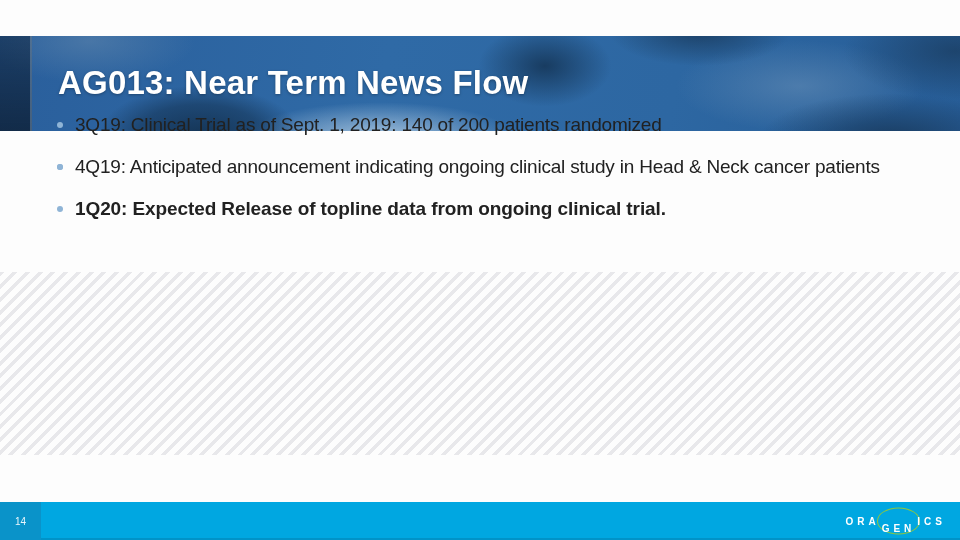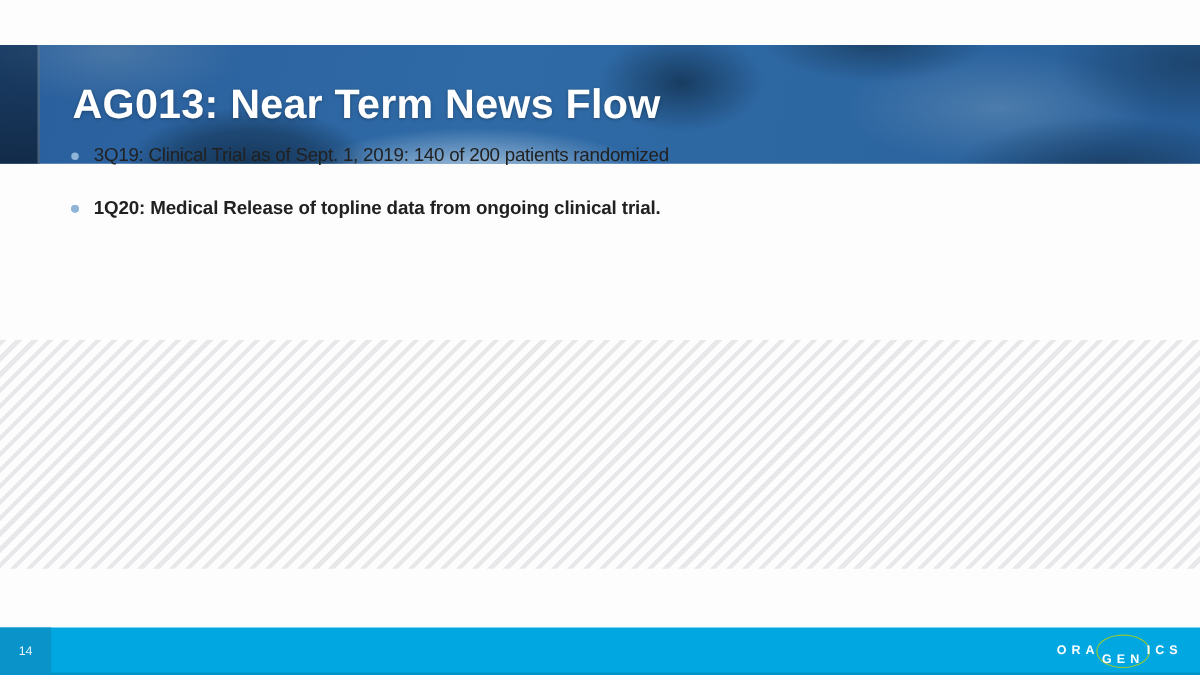--- a/index.html
+++ b/index.html
@@ -48,21 +48,21 @@
       rgba(255,255,255,0) 9px);
   }
 
   
   .content {
     position:absolute; left:0; top:113px; width:960px; z-index:2;
   }
   .bullet-list { list-style:none; margin:0; padding:0 30px 0 57px; }
   .bullet-item {
     position:relative; padding-left:18px; margin-bottom:18px;
-    font-size:15px; line-height:24px; letter-spacing:-0.2px;
+    font-size:19px; line-height:24px; letter-spacing:-0.2px;
     color:var(--body-text, #212121);
   }
   .bullet-marker {
     position:absolute; left:0; top:9px; width:6px; height:6px; border-radius:50%;
     background:var(--bullet-dot, #8fb4d6);
   }
   .bullet-line { display:block; white-space:nowrap; }
   .bullet-item.bold { font-weight:bold; letter-spacing:-0.1px; }
 
   
@@ -107,24 +107,25 @@
     <ul class="bullet-list">
       <li class="bullet-item">
         <span class="bullet-marker"></span>
         <span class="bullet-line">3Q19: Clinical Trial as of Sept. 1, 2019: 140 of 200 patients randomized</span>
       </li>
       <li class="bullet-item">
         <span class="bullet-marker"></span>
       </li>
       <li class="bullet-item">
         <span class="bullet-marker"></span>
+        <span class="bullet-line">4Q19: Anticipated announcement indicating ongoing clinical study in Head &amp; Neck cancer patients</span>
       </li>
       <li class="bullet-item bold">
         <span class="bullet-marker"></span>
-        <span class="bullet-line">1Q20: Medical Release of topline data from ongoing clinical trial.</span>
+        <span class="bullet-line">1Q20: Expected Release of topline data from ongoing clinical trial.</span>
       </li>
     </ul>
   </div>
 
   <div class="footer-bar">
     <div class="page-number-box">14</div>
     <div class="logo">
       <span class="logo-seg">ORA</span>
         <span class="logo-circle">
           <span class="logo-seg">GEN</span>

